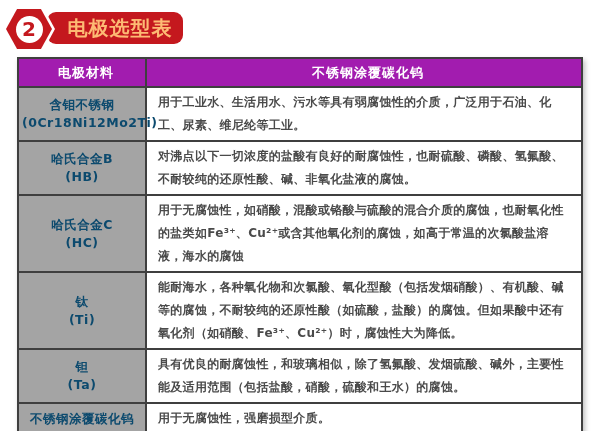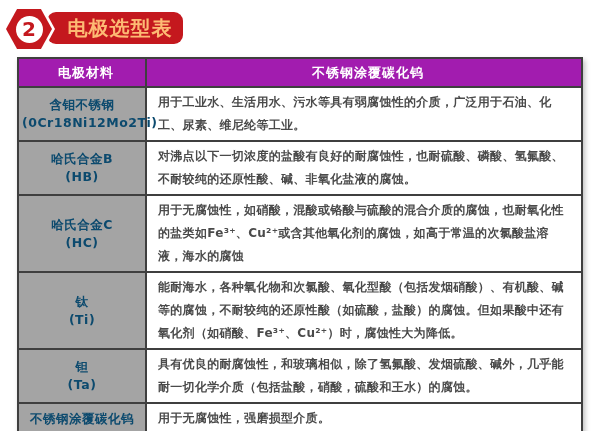--- a/index.html
+++ b/index.html
@@ -111,21 +111,21 @@
           <div>钛</div>
           <div>(Ti)</div>
         </td>
         <td class="desc">能耐海水，各种氧化物和次氯酸、氧化型酸（包括发烟硝酸）、有机酸、碱等的腐蚀，不耐较纯的还原性酸（如硫酸，盐酸）的腐蚀。但如果酸中还有氧化剂（如硝酸、Fe³⁺、Cu²⁺）时，腐蚀性大为降低。</td>
       </tr>
       <tr class="r5">
         <td class="mat">
           <div>钽</div>
           <div>(Ta)</div>
         </td>
-        <td class="desc">具有优良的耐腐蚀性，和玻璃相似，除了氢氟酸、发烟硫酸、碱外，几乎能耐一切化学介质（包括盐酸，硝酸，硫酸和王水）的腐蚀。</td>
+        <td class="desc">具有优良的耐腐蚀性，和玻璃相似，除了氢氟酸、发烟硫酸、碱外，主要性能及适用范围（包括盐酸，硝酸，硫酸和王水）的腐蚀。</td>
       </tr>
       <tr class="r6">
         <td class="mat">
           <div>不锈钢涂覆碳化钨</div>
           <div></div>
         </td>
         <td class="desc">用于无腐蚀性，强磨损型介质。</td>
       </tr>
 
     </tbody>

